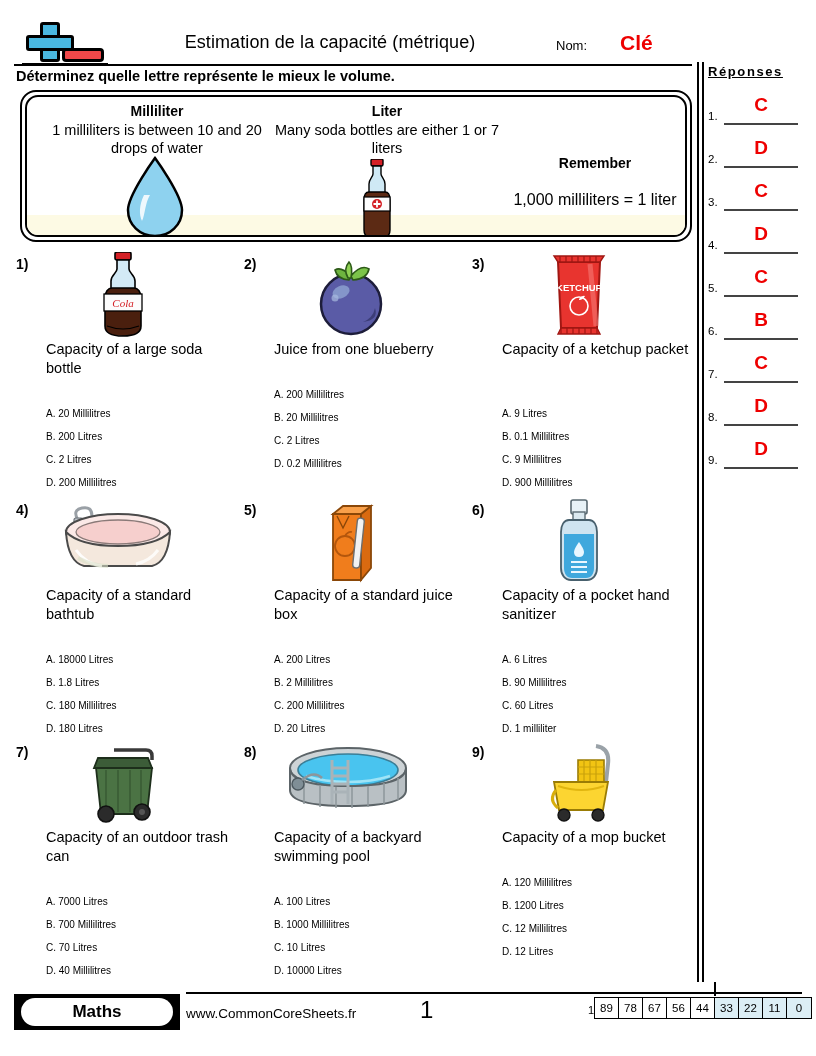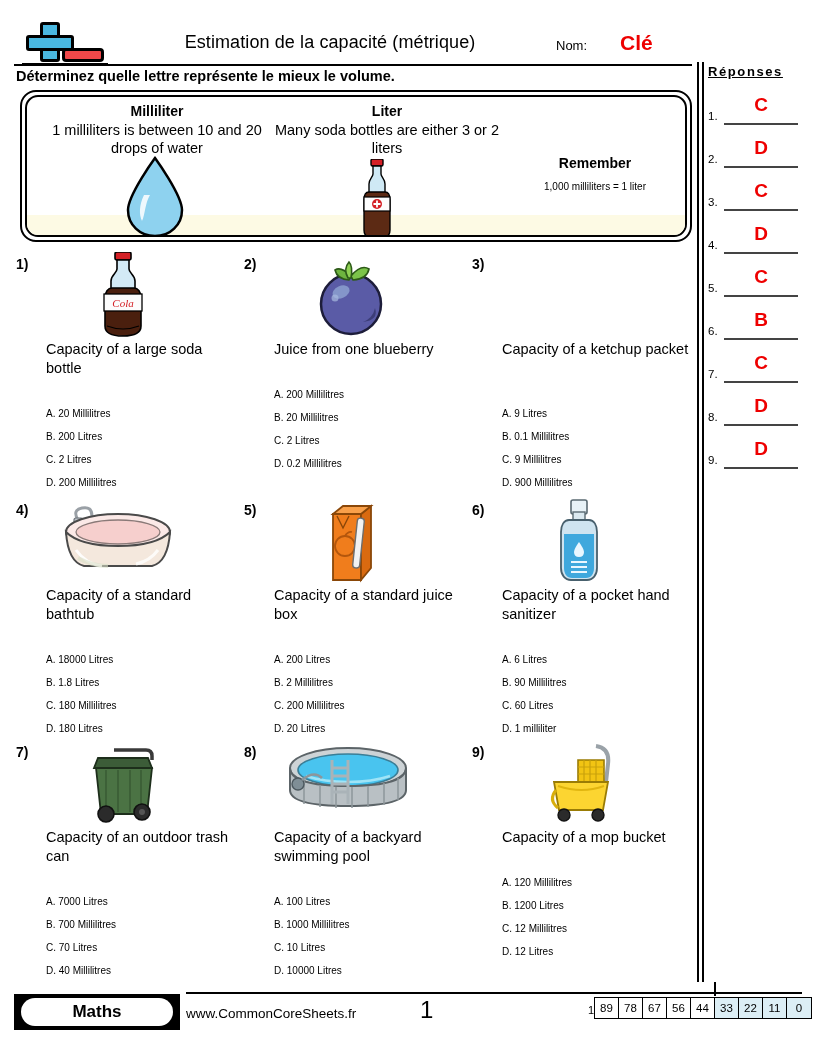--- a/index.html
+++ b/index.html
@@ -49,21 +49,21 @@
   .infobox-floor {
     position: absolute; left: 0; right: 0; bottom: 0; height: 20px;
     background: #fdfae4;
   }
   .col-ml { position: absolute; left: 8px; top: 6px; width: 244px; text-align: center; }
   .col-l  { position: absolute; left: 244px; top: 6px; width: 232px; text-align: center; }
   .col-rem{ position: absolute; left: 470px; top: 58px; width: 196px; text-align: center; }
   .unit-head { font-size: 14px; font-weight: bold; margin-bottom: 2px; }
   .unit-desc { font-size: 14.5px; line-height: 18px; }
   .rem-head { font-size: 14px; font-weight: bold; }
-  .rem-text { font-size: 10px; margin-top: 10px; }
+  .rem-text { font-size: 16px; margin-top: 20px; }
 
   
   .drop { position: absolute; left: 92px; top: 58px; width: 72px; height: 84px; }
   
   .ibottle { position: absolute; left: 330px; top: 62px; width: 40px; height: 82px; }
 
   
   .grid { position: absolute; left: 14px; top: 252px; width: 680px; }
   .qrow { position: relative; width: 680px; }
   .qrow.r1 { height: 246px; }
@@ -137,21 +137,21 @@
     <div class="infobox-inner">
       <div class="infobox-floor"></div>
 
       <div class="col-ml">
         <div class="unit-head">Milliliter</div>
         <div class="unit-desc">1 milliliters is between 10 and 20 drops of water</div>
       </div>
 
       <div class="col-l">
         <div class="unit-head">Liter</div>
-        <div class="unit-desc">Many soda bottles are either 3 or 2 liters</div>
+        <div class="unit-desc">Many soda bottles are either 1 or 7 liters</div>
       </div>
 
       <div class="col-rem">
         <div class="rem-head">Remember</div>
         <div class="rem-text">1,000 milliliters = 1 liter</div>
       </div>
 
       <div class="drop">
         <svg width="72" height="84" viewBox="0 0 72 84">
           <path d="M36 3 C36 3 63 40 63 55 C63 70 51 81 36 81 C21 81 9 70 9 55 C9 40 36 3 36 3 Z" fill="#8ed2ef" stroke="#000" stroke-width="2.5"></path>
@@ -215,20 +215,35 @@
         <div class="qchoices one">
           <div>A. 200 Millilitres</div>
           <div>B. 20 Millilitres</div>
           <div>C. 2 Litres</div>
           <div>D. 0.2 Millilitres</div>
         </div>
       </div>
 
       <div class="qcell c2">
         <div class="qnum">3)</div>
+        <div class="qart">
+          <svg width="70" height="86" viewBox="0 0 70 86">
+            <path d="M14 10 h42 l-3 66 h-36 Z" fill="#e8342f" stroke="#a01713" stroke-width="2"></path>
+            <path d="M14 10 l-4 -6 h50 l-4 6 Z" fill="#e8342f" stroke="#a01713" stroke-width="1.4"></path>
+            <path d="M17 76 l-3 6 h42 l-3 -6 Z" fill="#e8342f" stroke="#a01713" stroke-width="1.4"></path>
+            <g stroke="#a01713" stroke-width="1.2">
+              <path d="M16 4 v6 M22 4 v6 M28 4 v6 M34 4 v6 M40 4 v6 M46 4 v6 M52 4 v6"></path>
+              <path d="M17 76 v6 M23 76 v6 M29 76 v6 M35 76 v6 M41 76 v6 M47 76 v6 M53 76 v6"></path>
+            </g>
+            <path d="M46 12 l6 62" stroke="#f57a74" stroke-width="5" opacity=".6" fill="none"></path>
+            <text x="35" y="39" font-size="9.5" font-weight="bold" fill="#fff" text-anchor="middle" font-family="Liberation Sans, sans-serif">KETCHUP</text>
+            <circle cx="35" cy="54" r="9" fill="none" stroke="#fff" stroke-width="1.6"></circle>
+            <path d="M35 47 q3 -4 6 -3 q-2 4 -6 4 Z" fill="#fff"></path>
+          </svg>
+        </div>
         <div class="qtext">Capacity of a ketchup packet</div>
         <div class="qchoices two">
           <div>A. 9 Litres</div>
           <div>B. 0.1 Millilitres</div>
           <div>C. 9 Millilitres</div>
           <div>D. 900 Millilitres</div>
         </div>
       </div>
     </div>
 

